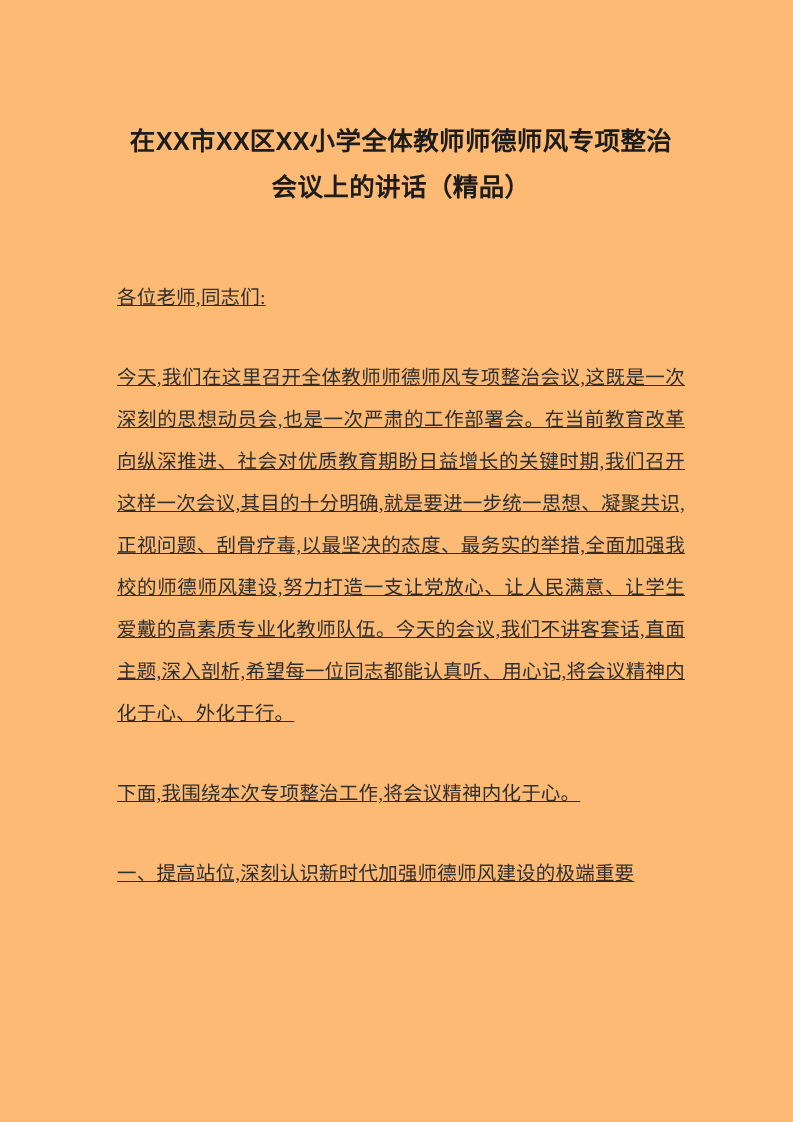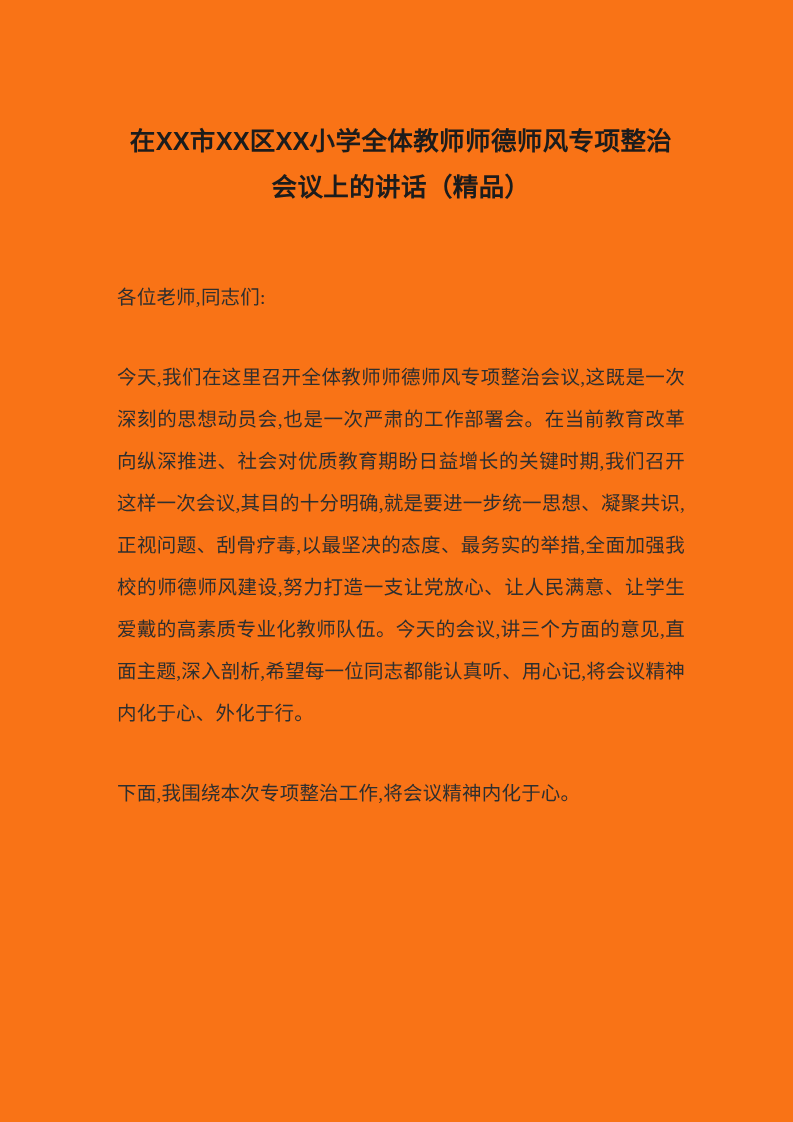--- a/index.html
+++ b/index.html
@@ -6,21 +6,21 @@
     margin: 0;
     padding: 0;
     background: #ffffff;
   }
 
   .page {
     position: relative;
     width: 793px;
     height: 1122px;
     margin: 0 auto;
-    background: #f97316;
+    background: #fdba74;
     overflow: hidden;
     font-family: "Liberation Serif", "DejaVu Serif", serif;
     color: #2b2b2b;
     box-sizing: border-box;
   }
 
   .content {
     position: absolute;
     left: 117px;
     top: 0;
@@ -42,20 +42,21 @@
 
   .doc-title .placeholder {
     font-family: "Liberation Sans", "DejaVu Sans", sans-serif;
     font-weight: bold;
     letter-spacing: 0;
   }
 
   
   .body-block {
     margin-top: 66px;
+    text-decoration: underline;
   }
 
   .para {
     margin: 0 0 38px 0;
     font-size: 19.5px;
     line-height: 42px;
     text-align: justify;
     text-justify: inter-ideograph;
     letter-spacing: 0.2px;
     color: #2f2f2f;
@@ -74,18 +75,19 @@
 
 <div class="page">
   <div class="content">
 
     <h1 class="doc-title">
       <span>在</span><span class="placeholder">XX</span><span>市</span><span class="placeholder">XX</span><span>区</span><span class="placeholder">XX</span><span>小学全体教师师德师风专项整治会议上的讲话（精品）</span>
     </h1>
 
     <div class="body-block">
       <p class="para">各位老师,同志们:</p>
-      <p class="para">今天,我们在这里召开全体教师师德师风专项整治会议,这既是一次深刻的思想动员会,也是一次严肃的工作部署会。在当前教育改革向纵深推进、社会对优质教育期盼日益增长的关键时期,我们召开这样一次会议,其目的十分明确,就是要进一步统一思想、凝聚共识,正视问题、刮骨疗毒,以最坚决的态度、最务实的举措,全面加强我校的师德师风建设,努力打造一支让党放心、让人民满意、让学生爱戴的高素质专业化教师队伍。今天的会议,讲三个方面的意见,直面主题,深入剖析,希望每一位同志都能认真听、用心记,将会议精神内化于心、外化于行。</p>
+      <p class="para">今天,我们在这里召开全体教师师德师风专项整治会议,这既是一次深刻的思想动员会,也是一次严肃的工作部署会。在当前教育改革向纵深推进、社会对优质教育期盼日益增长的关键时期,我们召开这样一次会议,其目的十分明确,就是要进一步统一思想、凝聚共识,正视问题、刮骨疗毒,以最坚决的态度、最务实的举措,全面加强我校的师德师风建设,努力打造一支让党放心、让人民满意、让学生爱戴的高素质专业化教师队伍。今天的会议,我们不讲客套话,直面主题,深入剖析,希望每一位同志都能认真听、用心记,将会议精神内化于心、外化于行。</p>
       <p class="para">下面,我围绕本次专项整治工作,将会议精神内化于心。</p>
+      <p class="para section-heading">一、提高站位,深刻认识新时代加强师德师风建设的极端重要</p>
     </div>
 
   </div>
 </div>
 
 </body></html>

